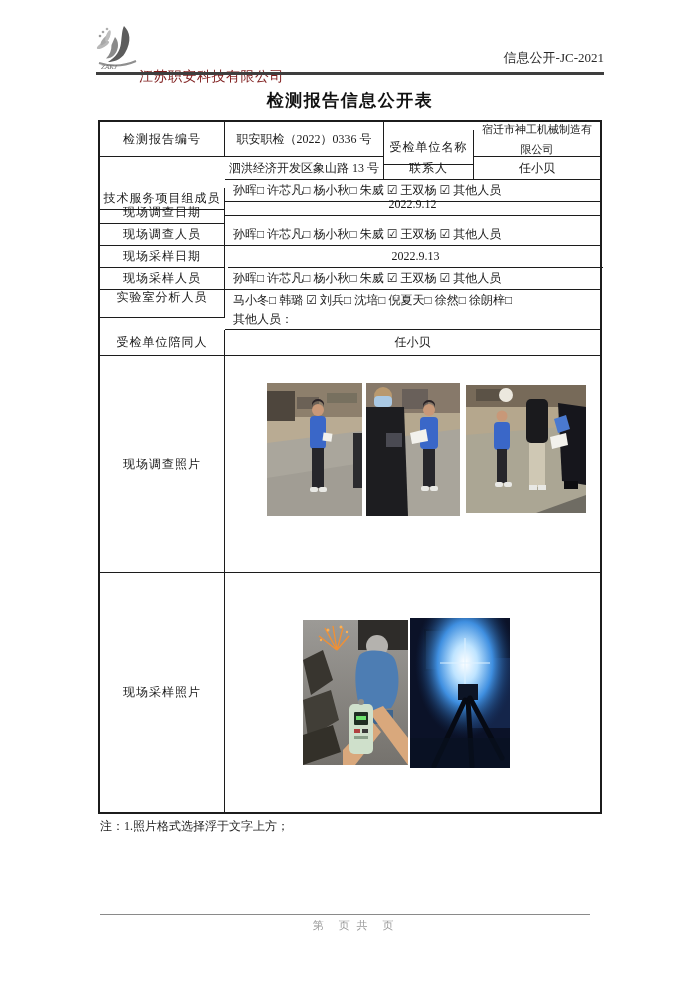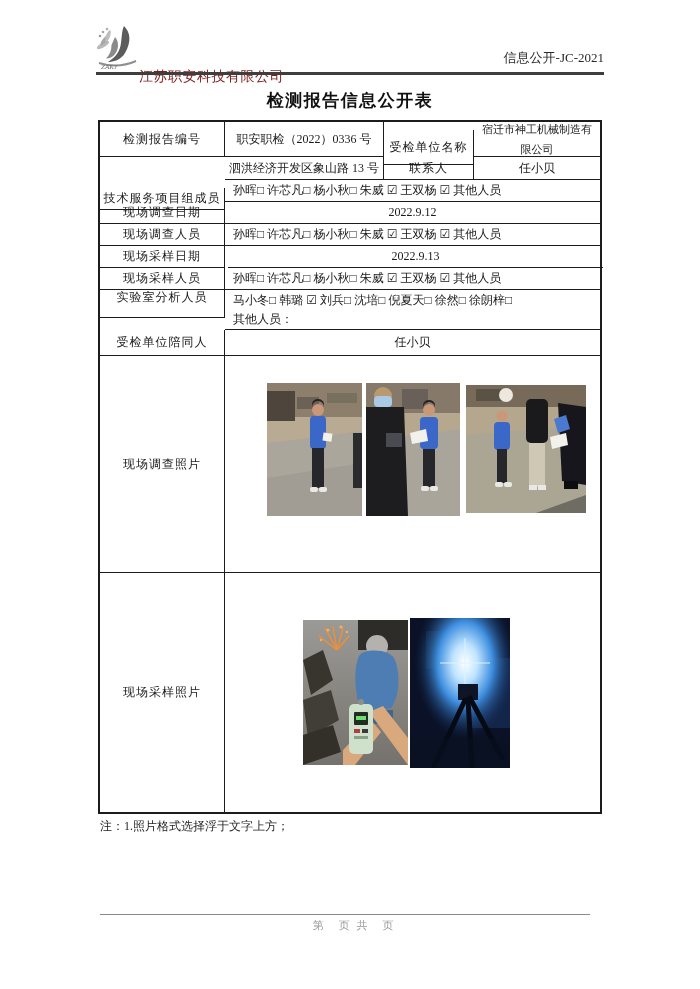--- a/index.html
+++ b/index.html
@@ -60,21 +60,21 @@
     <div class="cell bb wrapcell" style="left:374px;top:0;width:126px;height:35px;">宿迁市神工机械制造有限公司</div>
 
     <div class="cell br bb" style="left:125px;top:35px;width:159px;height:23px;">泗洪经济开发区象山路 13 号</div>
     <div class="cell lab br bb" style="left:284px;top:35px;width:90px;height:23px;">联系人</div>
     <div class="cell bb" style="left:374px;top:35px;width:126px;height:23px;">任小贝</div>
 
     <div class="cell lab br bb" style="left:0;top:58px;width:125px;height:22px;margin-top:8px;">技术服务项目组成员</div>
     <div class="cell bb left chk" style="left:125px;top:58px;width:375px;height:22px;">孙晖□ 许芯凡□ 杨小秋□ 朱威 ☑ 王双杨 ☑ 其他人员</div>
 
     <div class="cell lab br bb" style="left:0;top:80px;width:125px;height:22px;">现场调查日期</div>
-    <div class="cell bb" style="left:125px;top:80px;width:375px;height:22px;">2022.9.12</div>
+    <div class="cell bb" style="left:125px;top:72px;width:375px;height:22px;">2022.9.12</div>
 
     <div class="cell lab br bb" style="left:0;top:102px;width:125px;height:22px;">现场调查人员</div>
     <div class="cell bb left chk" style="left:125px;top:102px;width:375px;height:22px;">孙晖□ 许芯凡□ 杨小秋□ 朱威 ☑ 王双杨 ☑ 其他人员</div>
 
     <div class="cell lab br bb" style="left:0;top:124px;width:125px;height:22px;">现场采样日期</div>
     <div class="cell bb" style="left:128px;top:124px;width:375px;height:22px;">2022.9.13</div>
 
     <div class="cell lab br bb" style="left:0;top:146px;width:125px;height:22px;">现场采样人员</div>
     <div class="cell bb left chk" style="left:125px;top:146px;width:375px;height:22px;">孙晖□ 许芯凡□ 杨小秋□ 朱威 ☑ 王双杨 ☑ 其他人员</div>
 

